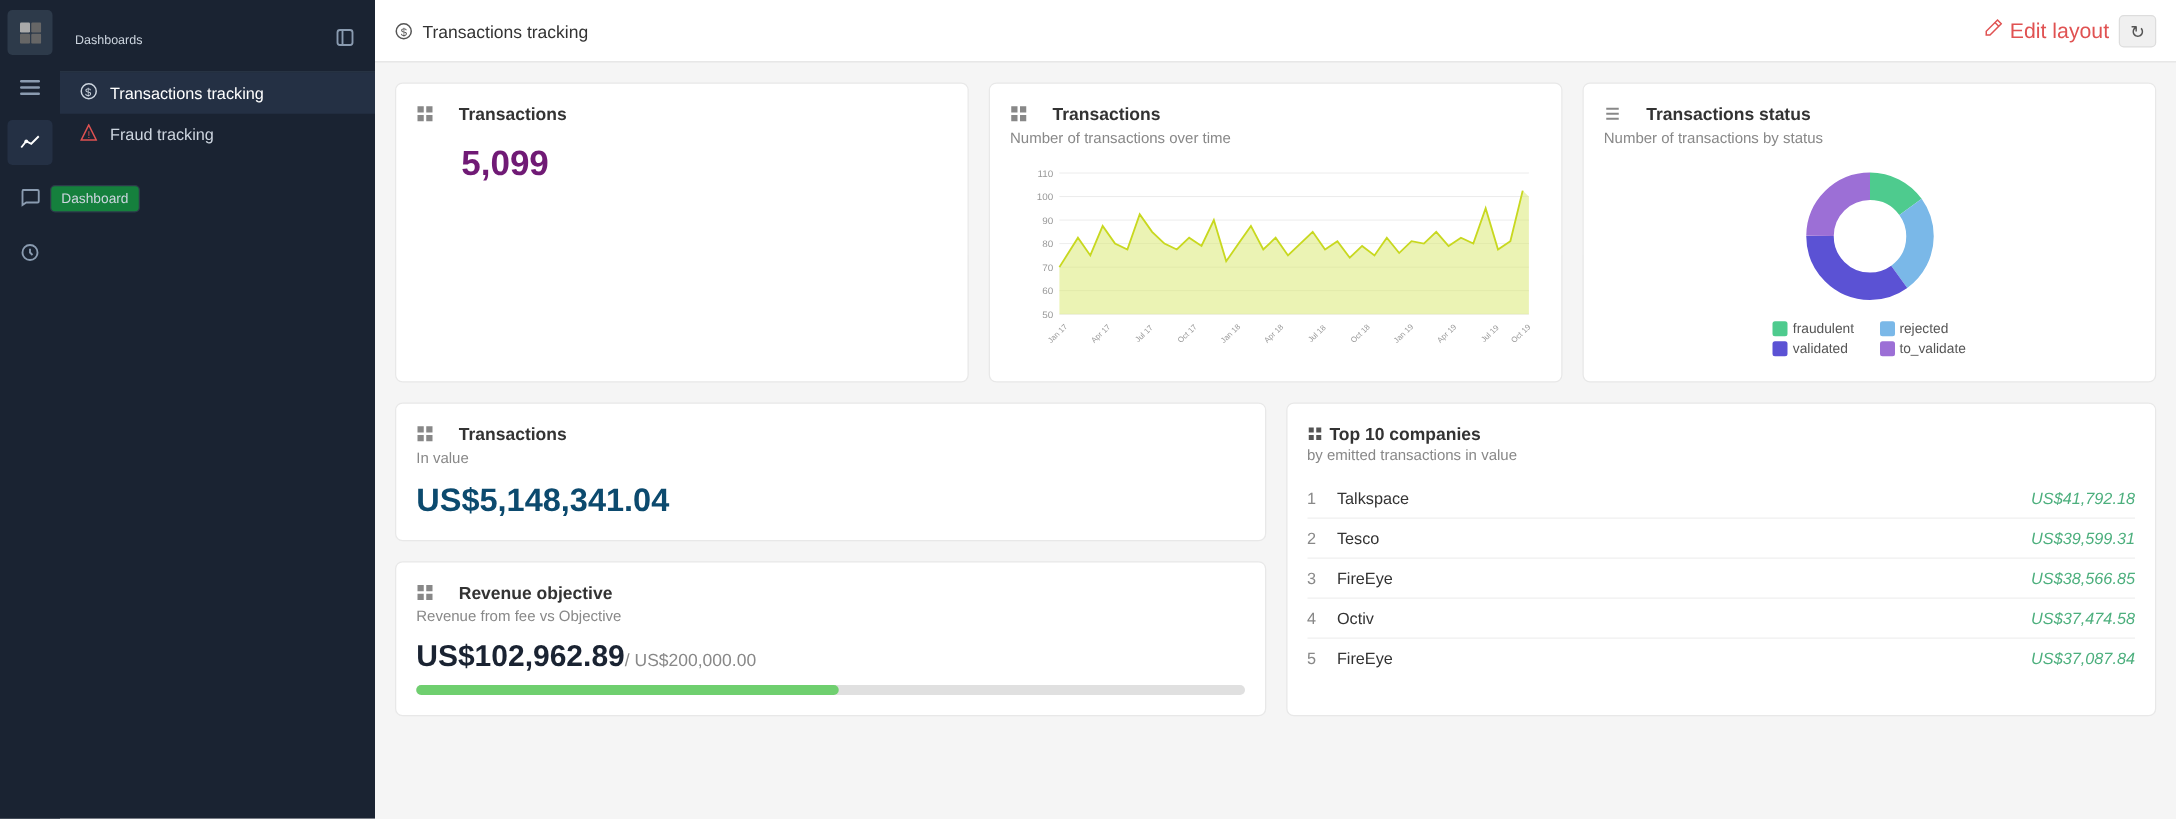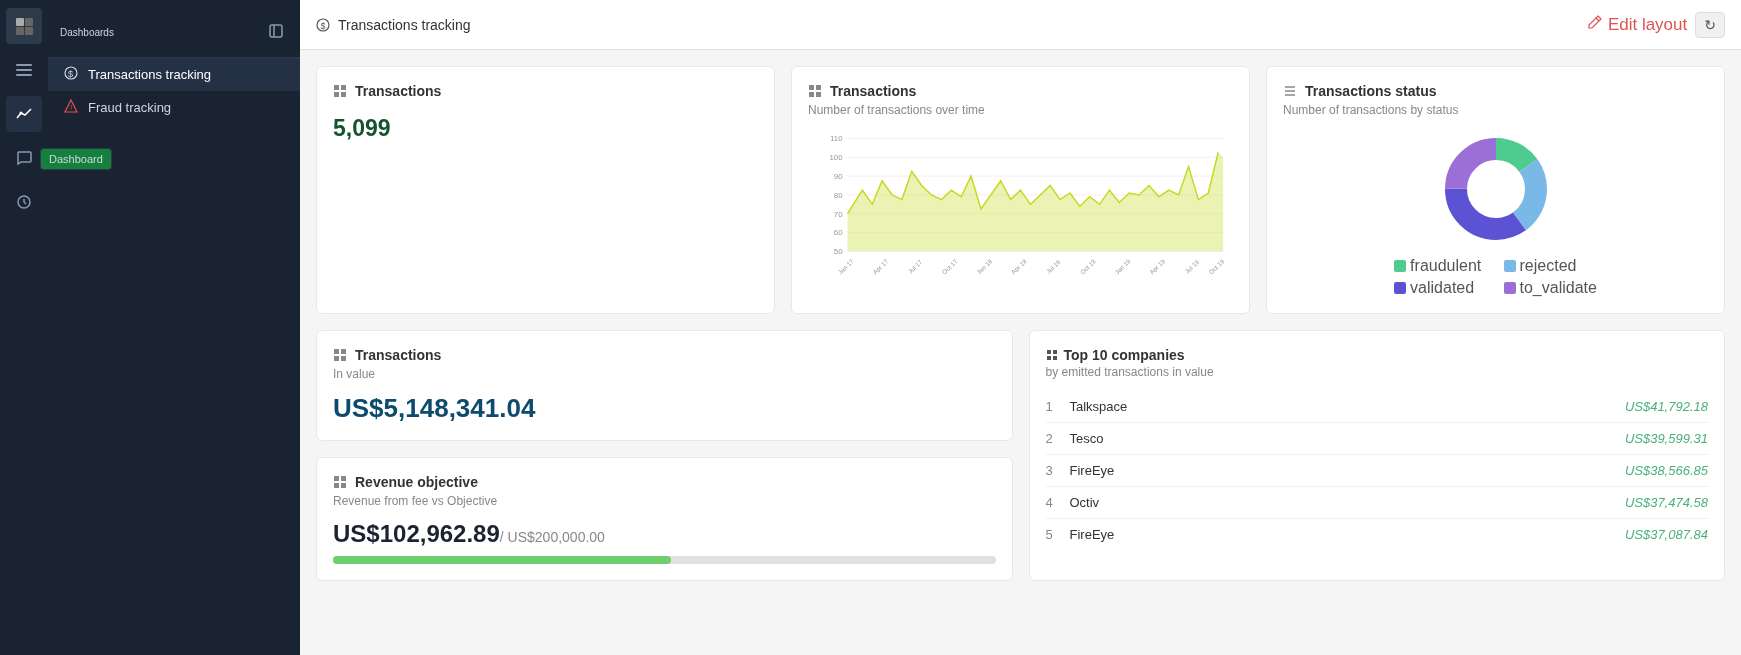--- a/index.html
+++ b/index.html
@@ -114,47 +114,47 @@
     }
     .card {
       background: #fff;
       border: 1px solid #e8e8e8;
       border-radius: 6px;
       padding: 16px;
     }
     .card-header {
       display: flex;
       align-items: center;
-      gap: 8px;
+      gap: 20px;
       margin-bottom: 4px;
     }
     .card-title { font-size: 14px; font-weight: 600; color: #333; }
     .card-subtitle { font-size: 12px; color: #888; margin-bottom: 12px; }
-    .card-value { font-size: 23px; font-weight: 700; color: #14532d; margin-top: 16px; }
+    .card-value { font-size: 28px; font-weight: 700; color: #701a75; margin-top: 16px; margin-left: 36px; }
 
     
     .chart-container {
       width: 100%;
       height: 160px;
       position: relative;
     }
     .chart-container svg { width: 100%; height: 100%; }
 
     
     .donut-container {
       display: flex;
       flex-direction: column;
       align-items: center;
     }
     .legend {
       display: grid;
       grid-template-columns: 1fr 1fr;
       gap: 4px 16px;
       margin-top: 8px;
-      font-size: 16px;
+      font-size: 11px;
       color: #555;
     }
     .legend-item {
       display: flex;
       align-items: center;
       gap: 4px;
     }
     .legend-color {
       width: 12px;
       height: 12px;

